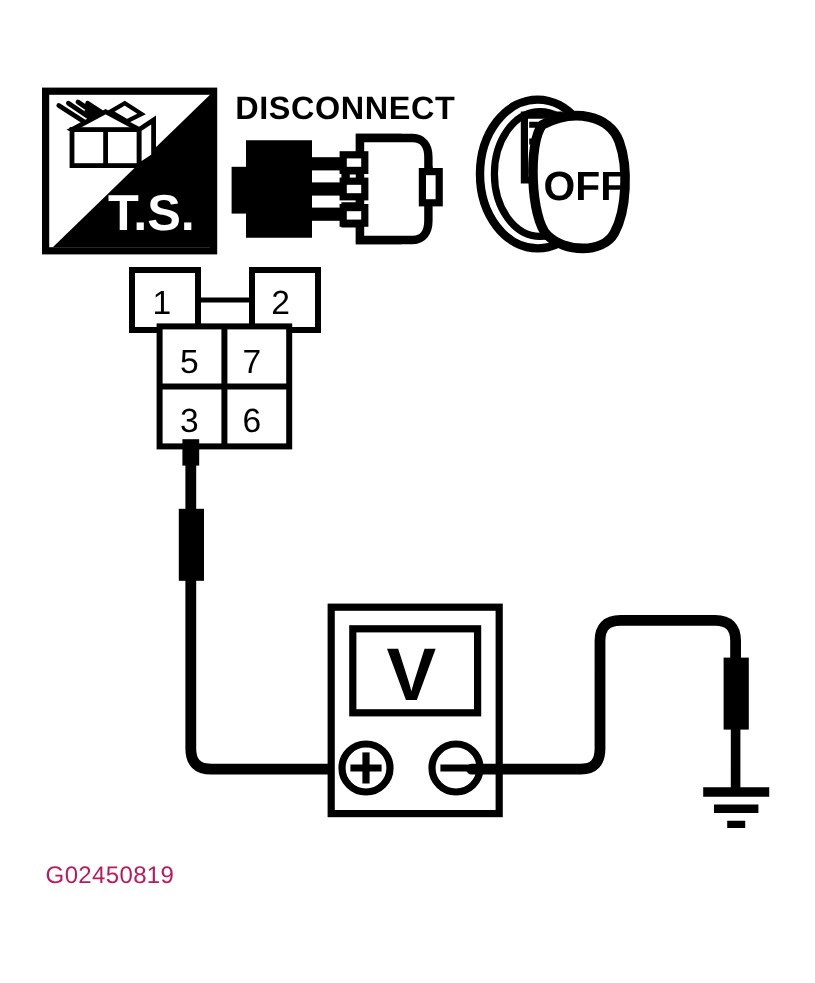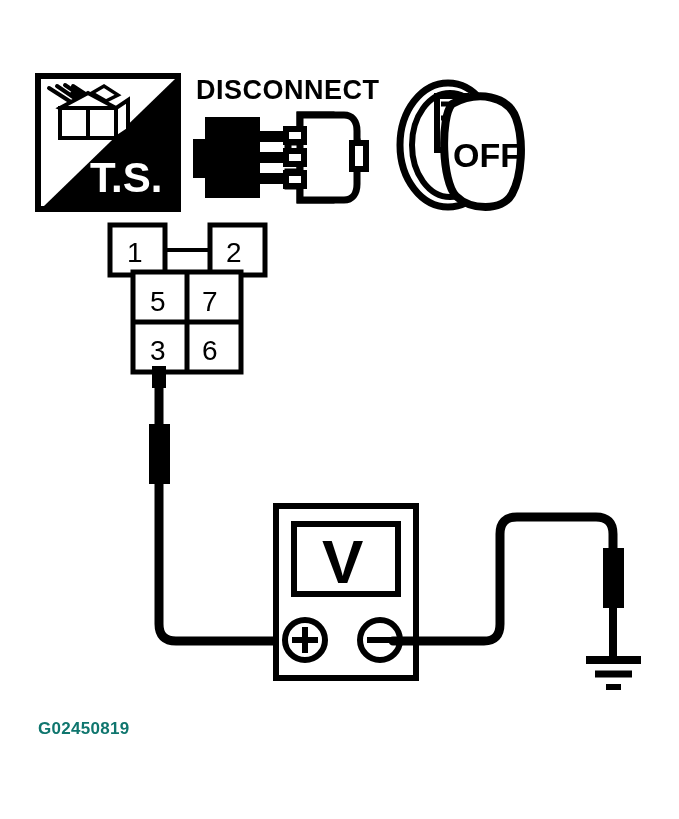--- a/index.html
+++ b/index.html
@@ -26,25 +26,24 @@
   #diagram-svg {
     display: block;
     width: 679px;
     height: 819px;
   }
   .fig-caption {
     position: absolute;
     left: 38px;
     top: 719px;
     font-family: "Liberation Sans", sans-serif;
-    font-size: 17px;
+    font-size: 20px;
     letter-spacing: 0.3px;
-    color: #0f766e;
+    color: #be185d;
     white-space: pre;
-    font-weight: bold;
   }
   text { font-family: "Liberation Sans", sans-serif; }
 </style>
 </head>
 <body>
 
 <div id="diagram-root">
 
   <svg id="diagram-svg" viewBox="0 0 679 819" xmlns="http://www.w3.org/2000/svg">
 

